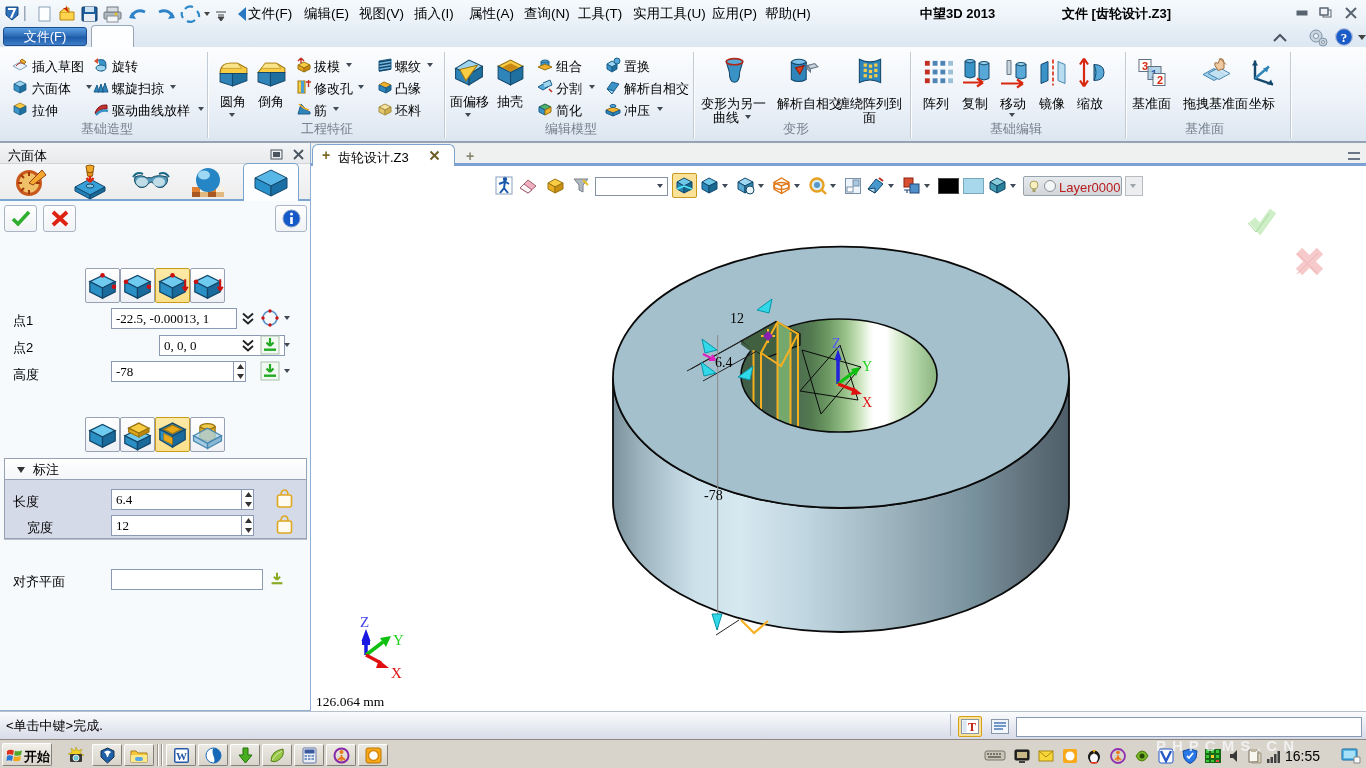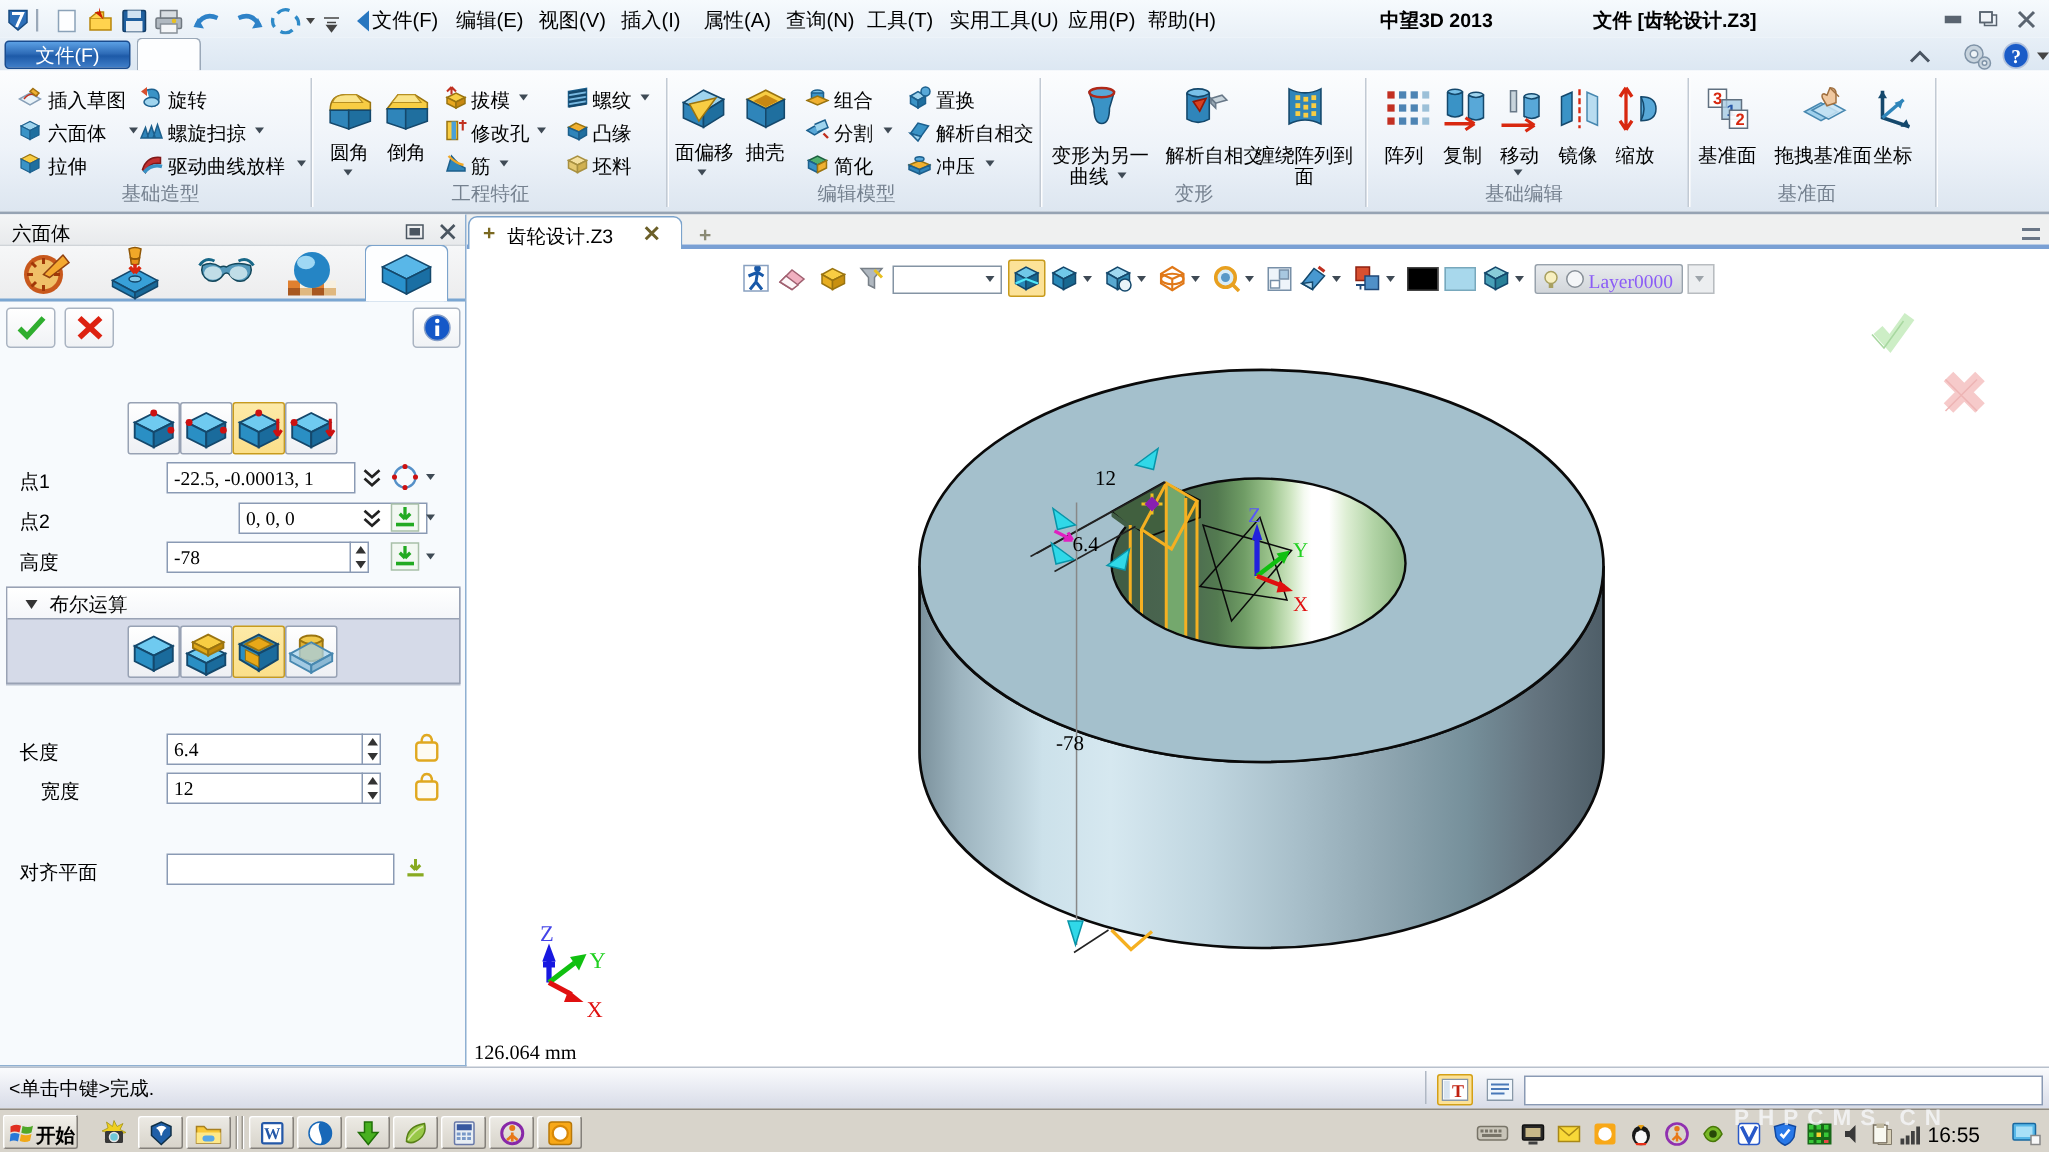--- a/index.html
+++ b/index.html
@@ -685,21 +685,21 @@
       </svg>
       <span class="dn" style="left:1010px;top:184px"></span>
  <div class="a" style="left:1023px;top:176px;width:99px;height:20px;background:linear-gradient(#e8ebee,#d2d6da);border:1px solid #98a2ac;border-radius:2px"></div>
  <svg class="a" style="left:1027px;top:179px" width="14" height="14" viewBox="0 0 14 14">
         <circle cx="7" cy="6" r="4" fill="#f8f0c0" stroke="#a8a060"></circle>
         <rect x="5.5" y="10" width="3" height="3" fill="#a8a060"></rect>
       </svg>
  <svg class="a" style="left:1043px;top:179px" width="14" height="14" viewBox="0 0 14 14">
         <circle cx="7" cy="7" r="5.5" fill="#f4f6f8" stroke="#889098"></circle>
       </svg>
- <span class="a" style="left:1059px;top:180px;font-size:13px;color:#8b5cf6;font-family:Liberation Serif, serif">Layer0000</span>
+ <span class="a" style="left:1059px;top:180px;font-size:13px;color:#b91c1c;font-family:Liberation Sans, sans-serif">Layer0000</span>
  <div class="a" style="left:1125px;top:176px;width:18px;height:20px;background:#eceef0;border:1px solid #b8bcc0"></div>
       <span class="dn" style="left:1130px;top:184px;opacity:.45"></span>
 </div>
 
 <div id="panel" class="a" style="left:0;top:143px;width:311px;height:568px;background:#f7fafd;border-right:1px solid #8fb0d2;border-bottom:1px solid #8fb0d2;font-size:13px">
  <div class="a" style="left:0;top:0;width:310px;height:21px;background:linear-gradient(#f4f5f6,#e8eaec);border-bottom:1px solid #d0d4d8"></div>
  <div class="a" style="left:8px;top:4px;font-size:13px">六面体</div>
  <svg class="a" style="left:270px;top:6px" width="36" height="12" viewBox="0 0 36 12" fill="none" stroke="#4a5560">
   <rect x="1" y="1" width="11" height="9"></rect>
         <rect x="3.5" y="3.5" width="6" height="4" fill="#4a5560"></rect>
@@ -826,42 +826,42 @@
           <path d="M6.5 3 L10 8 L3 8 Z" fill="#333"></path>
           <path d="M6.5 18 L10 13 L3 13 Z" fill="#333"></path>
         </svg>
       </div>
  <svg class="a" style="left:260px;top:218px" width="20" height="20" viewBox="0 0 20 20">
         <rect x="1" y="1" width="18" height="18" fill="#f2f8f2" stroke="#a8c0a8"></rect>
         <path d="M10 3 L10 11 M10 11 L6.5 7.5 M10 11 L13.5 7.5" stroke="#22aa22" stroke-width="2.2" fill="none"></path>
         <rect x="4" y="13.5" width="12" height="2.4" fill="#22aa22"></rect>
       </svg>
  <span class="dn" style="left:284px;top:226px"></span>
- <div class="sec" style="top:248px;height:65px">
-        <div class="sech">布尔运算</div>
-      </div>
  <div class="tbn" style="left:85px;top:274px">
         <svg width="33" height="33" viewBox="0 0 26 26">
           <use href="#dcub"></use>
         </svg>
       </div>
  <div class="tbn" style="left:120px;top:274px">
         <svg width="33" height="33" viewBox="0 0 26 26">
           <use href="#dcubY"></use>
         </svg>
       </div>
  <div class="tbn hil" style="left:155px;top:274px">
         <svg width="33" height="33" viewBox="0 0 26 26">
           <use href="#dcubO"></use>
         </svg>
       </div>
  <div class="tbn" style="left:190px;top:274px">
         <svg width="33" height="33" viewBox="0 0 26 26">
           <use href="#dcubC"></use>
         </svg>
+      </div>
+ <div class="sec" style="top:315px;height:81px">
+        <div class="sech">标注</div>
       </div>
  <div class="a" style="left:13px;top:350px">长度</div>
       <input class="inp" style="left: 111px; top: 346px; width: 143px;" value="6.4">
  <div class="a" style="left:241px;top:346px;width:13px;height:21px;border-left:1px solid #8a9ab4">
         <svg width="13" height="21" viewBox="0 0 13 21">
           <path d="M6.5 3 L10 8 L3 8 Z" fill="#333"></path>
           <path d="M6.5 18 L10 13 L3 13 Z" fill="#333"></path>
         </svg>
       </div>
  <svg class="a" style="left:276px;top:345px" width="17" height="21" viewBox="0 0 17 21">

